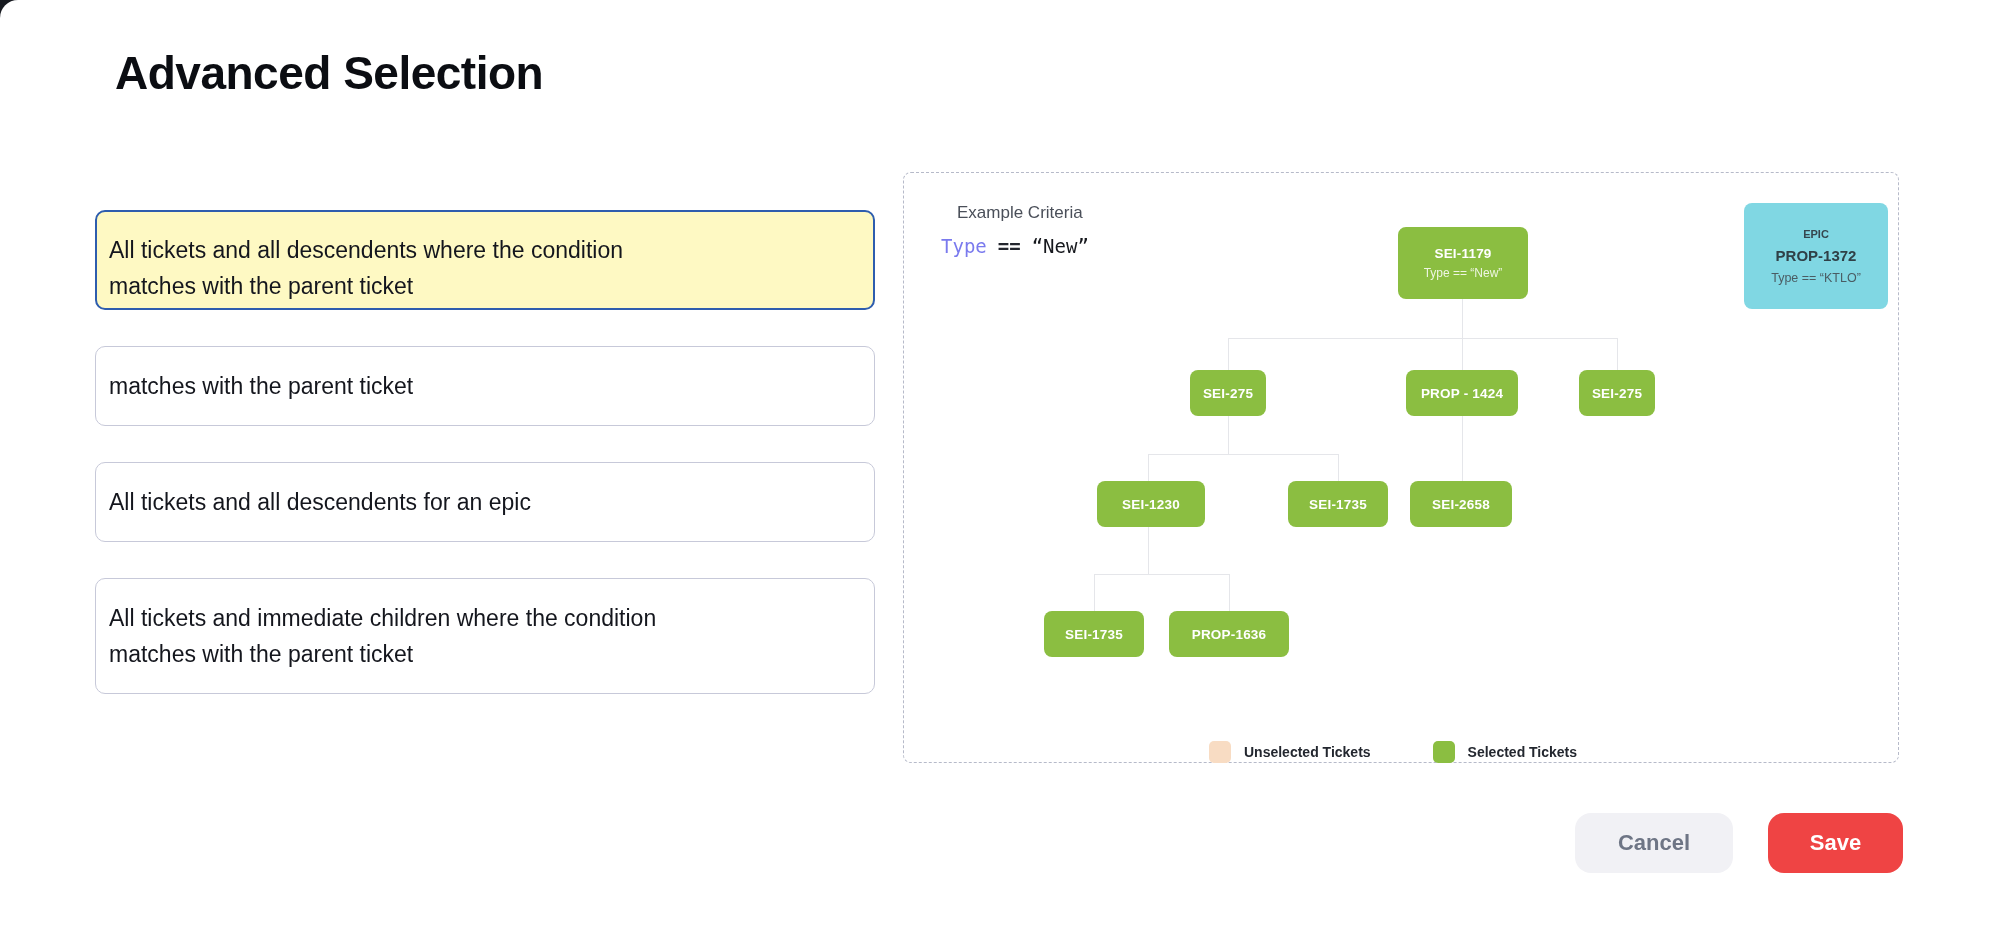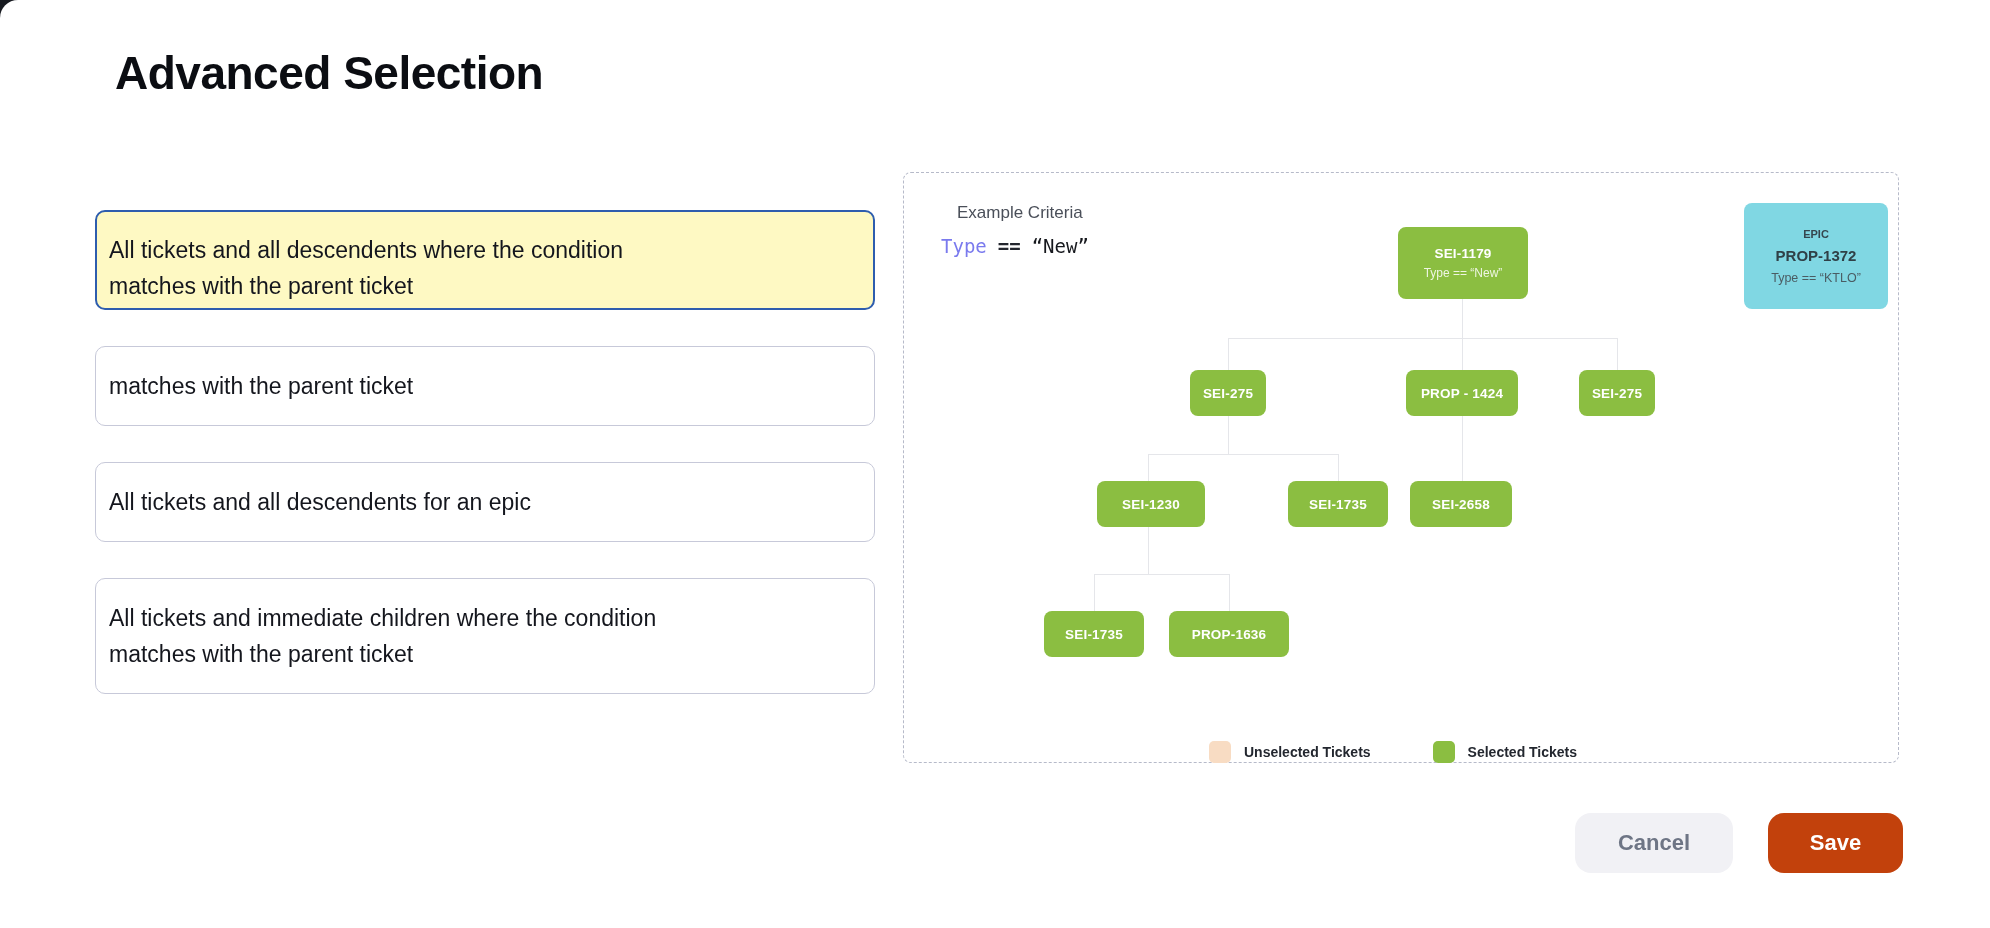--- a/index.html
+++ b/index.html
@@ -45,21 +45,21 @@
   
   .legend { position:absolute; left:305px; top:524px; display:flex; gap:62px;margin-top:44px; }
   .legend-item { display:flex; align-items:center; gap:13px; }
   .legend-swatch { width:22px; height:22px; border-radius:5px; }
   .legend-label { font-size:14px; font-weight:bold; color:#23272f; }
 
   
   .btn { position:absolute; top:813px; height:60px; border:none; border-radius:16px;
          font-family:"Liberation Sans", sans-serif; font-size:22px; font-weight:bold; cursor:pointer; }
   .btn-cancel { left:1575px; width:158px; background:#f1f1f5; color:#6e7585; }
-  .btn-save { left:1768px; width:135px; background:#c2410c; color:#ffffff; }
+  .btn-save { left:1768px; width:135px; background:#ef4444; color:#ffffff; }
 </style>
 </head>
 <body>
 
 <div class="page">
 
   <h1 class="page-title">Advanced Selection</h1>
 
   <div class="options">
     <div class="option-card selected">

